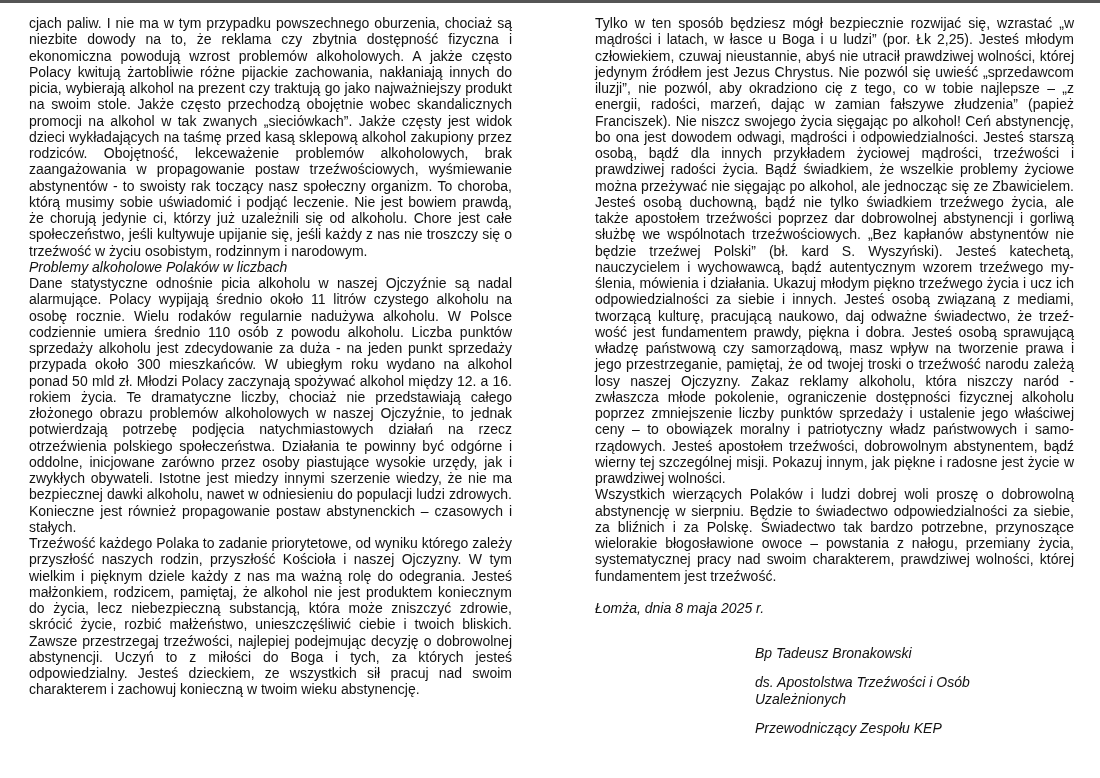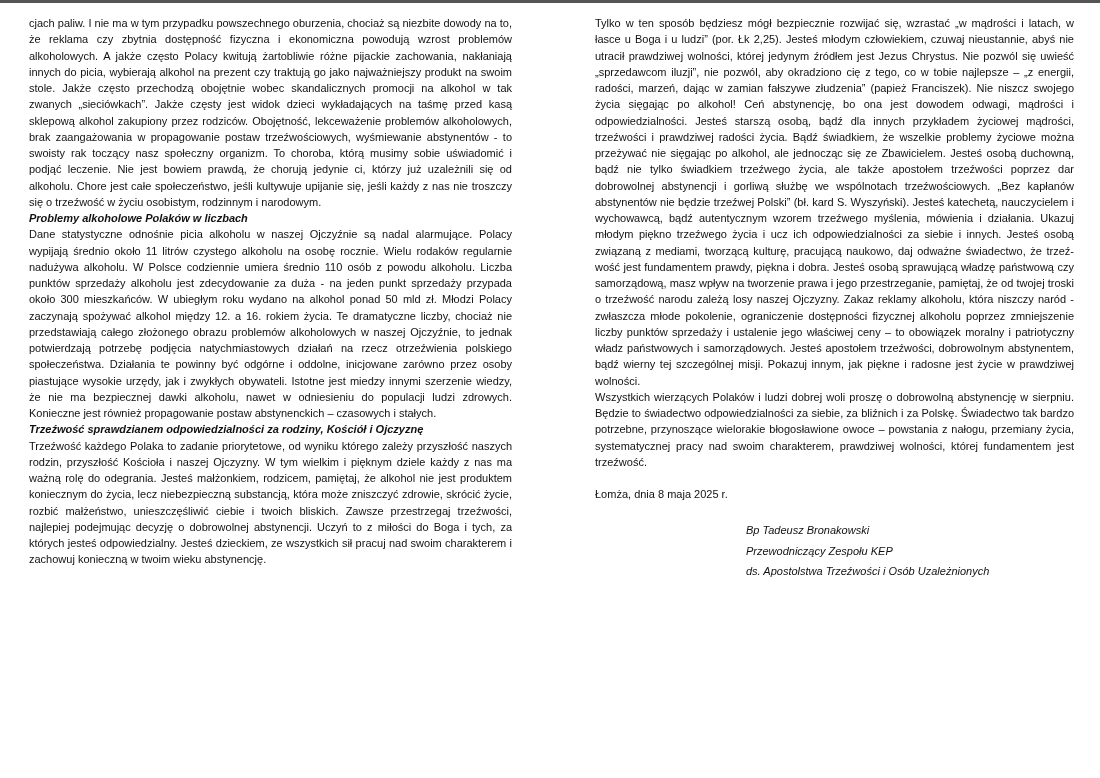--- a/index.html
+++ b/index.html
@@ -1,47 +1,46 @@
 <!DOCTYPE html>
 <html><head>
 <meta charset="utf-8">
 <style>
   html, body { margin: 0; padding: 0; background: #ffffff; }
   body { width: 1100px; height: 778px; overflow: hidden; position: relative;
          font-family: "Liberation Sans", sans-serif; color: #111; }
   .topbar { position: absolute; left: 0; top: 0; width: 1100px; height: 3px; background: #555555; }
-  .col { position: absolute; top: 15px; font-size: 11px; line-height: 16.25px; text-align: justify; }
+  .col { position: absolute; top: 15px; font-size: 14px; line-height: 16.25px; text-align: justify; }
   .col.left { left: 29px; width: 483px; }
   .col.right { left: 595px; width: 479px; }
   .col p { margin: 0; }
   .col p.last { text-align-last: left; }
-  .heading { font-weight: bold; font-style: italic; margin: 0; }
+  .heading { font-weight: normal; font-style: italic; margin: 0; }
   .heading.justify { text-align: justify; text-align-last: left; }
   .spacer { height: 16px; }
-  .place-date { margin: 0; }
+  .place-date { font-style: italic; margin: 0; }
   .signature { font-style: italic; margin-left: 147px; text-align: left; }
-  .signature div { margin: 4px; }
+  .signature div { margin: 13px; }
 </style>
 </head>
 <body>
 
 <div class="topbar"></div>
 
 <div class="col left">
   <p class="last">cjach paliw. I nie ma w tym przypadku powszechnego oburzenia, chociaż są niezbite dowody na to, że reklama czy zbytnia dostępność fizyczna i ekonomiczna powodują wzrost problemów alkoholowych. A jakże często Polacy kwitują żartobliwie różne pijackie zachowania, nakłaniają innych do picia, wybierają alkohol na prezent czy traktują go jako najważniejszy produkt na swoim stole. Jakże często przechodzą obojętnie wobec skandalicznych promocji na alkohol w tak zwanych „sieciówkach”. Jakże częsty jest widok dzieci wykładających na taśmę przed kasą sklepową alkohol zakupiony przez rodziców. Obojętność, lekceważenie problemów alkoholowych, brak zaangażowania w propagowanie postaw trzeźwo­ściowych, wyśmiewanie abstynentów - to swoisty rak toczący nasz społe­czny organizm. To choroba, którą musimy sobie uświadomić i podjąć leczenie. Nie jest bowiem prawdą, że chorują jedynie ci, którzy już uzależ­nili się od alkoholu. Chore jest całe społeczeństwo, jeśli kultywuje upijanie się, jeśli każdy z nas nie troszczy się o trzeźwość w życiu osobistym, rodzinnym i narodowym.</p>
   <p class="heading">Problemy alkoholowe Polaków w liczbach</p>
   <p class="last">Dane statystyczne odnośnie picia alkoholu w naszej Ojczyźnie są nadal alarmujące. Polacy wypijają średnio około 11 litrów czystego alkoholu na osobę rocznie. Wielu rodaków regularnie nadużywa alkoholu. W Polsce codziennie umiera średnio 110 osób z powodu alkoholu. Liczba punktów sprzedaży alkoholu jest zdecydowanie za duża - na jeden punkt sprzedaży przypada około 300 mieszkańców. W ubiegłym roku wydano na alkohol ponad 50 mld zł. Młodzi Polacy zaczynają spożywać alkohol między 12. a 16. rokiem życia. Te dramatyczne liczby, chociaż nie przedstawiają całego złożonego obrazu problemów alkoholowych w naszej Ojczyźnie, to jednak potwierdzają potrzebę podjęcia natychmiastowych działań na rzecz otrzeźwienia polskiego społeczeństwa. Działania te powinny być odgórne i oddolne, inicjowane zarówno przez osoby piastujące wysokie urzędy, jak i zwykłych obywateli. Istotne jest miedzy innymi szerzenie wiedzy, że nie ma bezpiecznej dawki alkoholu, nawet w odniesieniu do po­pulacji ludzi zdrowych. Konieczne jest również propagowanie postaw ab­stynenckich – czasowych i stałych.</p>
-  <p class="heading justify">Trzeźwość sprawdzianem odpowiedzialności za rodziny, Kościół i Ojczyznę</p>
   <p class="last">Trzeźwość każdego Polaka to zadanie priorytetowe, od wyniku którego zależy przyszłość naszych rodzin, przyszłość Kościoła i naszej Ojczyzny. W tym wielkim i pięknym dziele każdy z nas ma ważną rolę do odegrania. Jesteś małżonkiem, rodzicem, pamiętaj, że alkohol nie jest produktem koniecznym do życia, lecz niebezpieczną substancją, która może zniszczyć zdrowie, skrócić życie, rozbić małżeństwo, unieszczęśliwić ciebie i twoich bliskich. Zawsze przestrzegaj trzeźwości, najlepiej podejmując decyzję o dobrowolnej abstynencji. Uczyń to z miłości do Boga i tych, za których jesteś odpowiedzialny. Jesteś dzieckiem, ze wszystkich sił pracuj nad swoim charakterem i zachowuj konieczną w twoim wieku abstynencję.</p>
 </div>
 
 <div class="col right">
   <p class="last">Tylko w ten sposób będziesz mógł bezpiecznie rozwijać się, wzrastać „w mądrości i latach, w łasce u Boga i u ludzi” (por. Łk 2,25). Jesteś młodym człowiekiem, czuwaj nieustannie, abyś nie utracił prawdziwej wolności, której jedynym źródłem jest Jezus Chrystus. Nie pozwól się uwieść „sprze­dawcom iluzji”, nie pozwól, aby okradziono cię z tego, co w tobie najlepsze – „z energii, radości, marzeń, dając w zamian fałszywe złudzenia” (papież Franciszek). Nie niszcz swojego życia sięgając po alkohol! Ceń absty­nencję, bo ona jest dowodem odwagi, mądrości i odpowiedzialności. Jesteś starszą osobą, bądź dla innych przykładem życiowej mądrości, trzeźwości i prawdziwej radości życia. Bądź świadkiem, że wszelkie problemy życiowe można przeżywać nie sięgając po alkohol, ale jednocząc się ze Zbawicie­lem. Jesteś osobą duchowną, bądź nie tylko świadkiem trzeźwego życia, ale także apostołem trzeźwości poprzez dar dobrowolnej abstynencji i gor­liwą służbę we wspólnotach trzeźwościowych. „Bez kapłanów abstynentów nie będzie trzeźwej Polski” (bł. kard S. Wyszyński). Jesteś katechetą, nauczycielem i wychowawcą, bądź autentycznym wzorem trzeźwego my­ślenia, mówienia i działania. Ukazuj młodym piękno trzeźwego życia i ucz ich odpowiedzialności za siebie i innych. Jesteś osobą związaną z mediami, tworzącą kulturę, pracującą naukowo, daj odważne świadectwo, że trzeź­wość jest fundamentem prawdy, piękna i dobra. Jesteś osobą sprawującą władzę państwową czy samorządową, masz wpływ na tworzenie prawa i jego przestrzeganie, pamiętaj, że od twojej troski o trzeźwość narodu zale­żą losy naszej Ojczyzny. Zakaz reklamy alkoholu, która niszczy naród - zwłaszcza młode pokolenie, ograniczenie dostępności fizycznej alkoholu poprzez zmniejszenie liczby punktów sprzedaży i ustalenie jego właściwej ceny – to obowiązek moralny i patriotyczny władz państwowych i samo­rządowych. Jesteś apostołem trzeźwości, dobrowolnym abstynentem, bądź wierny tej szczególnej misji. Pokazuj innym, jak piękne i radosne jest życie w prawdziwej wolności.</p>
   <p class="last">Wszystkich wierzących Polaków i ludzi dobrej woli proszę o dobrowolną abstynencję w sierpniu. Będzie to świadectwo odpowiedzialności za siebie, za bliźnich i za Polskę. Świadectwo tak bardzo potrzebne, przynoszące wielorakie błogosławione owoce – powstania z nałogu, przemiany życia, systematycznej pracy nad swoim charakterem, prawdziwej wolności, której fundamentem jest trzeźwość.</p>
   <div class="spacer"></div>
   <p class="place-date">Łomża, dnia 8 maja 2025 r.</p>
   <div class="spacer"></div>
   <div class="signature">
     <div>Bp Tadeusz Bronakowski</div>
+    <div>ds. Apostolstwa Trzeźwości i Osób Uzależnionych</div>
     <div>Przewodniczący Zespołu KEP</div>
-    <div>ds. Apostolstwa Trzeźwości i Osób Uzależnionych</div>
   </div>
 </div>
 
 </body></html>

